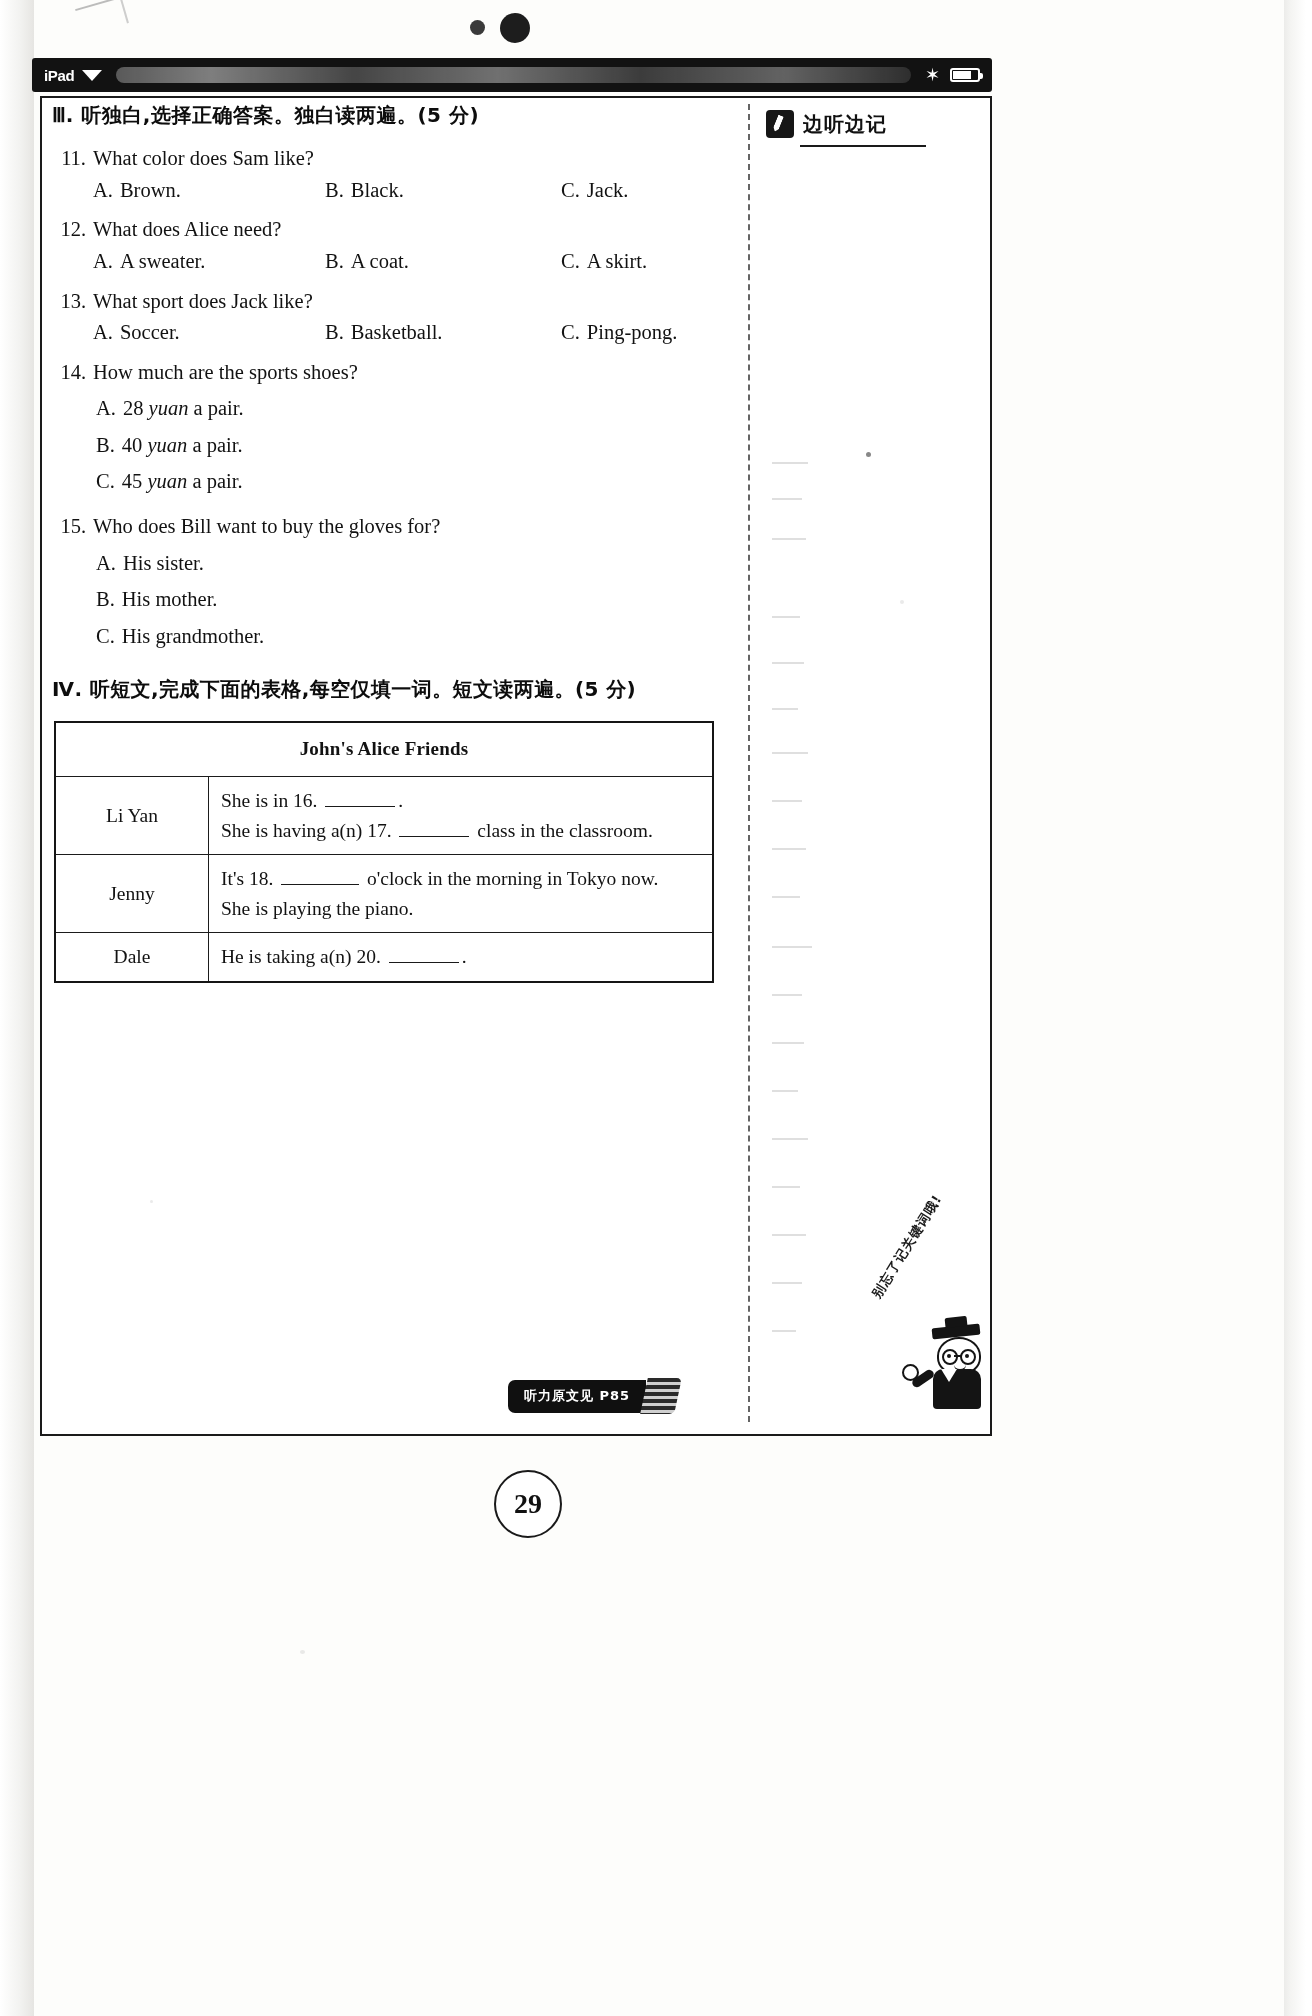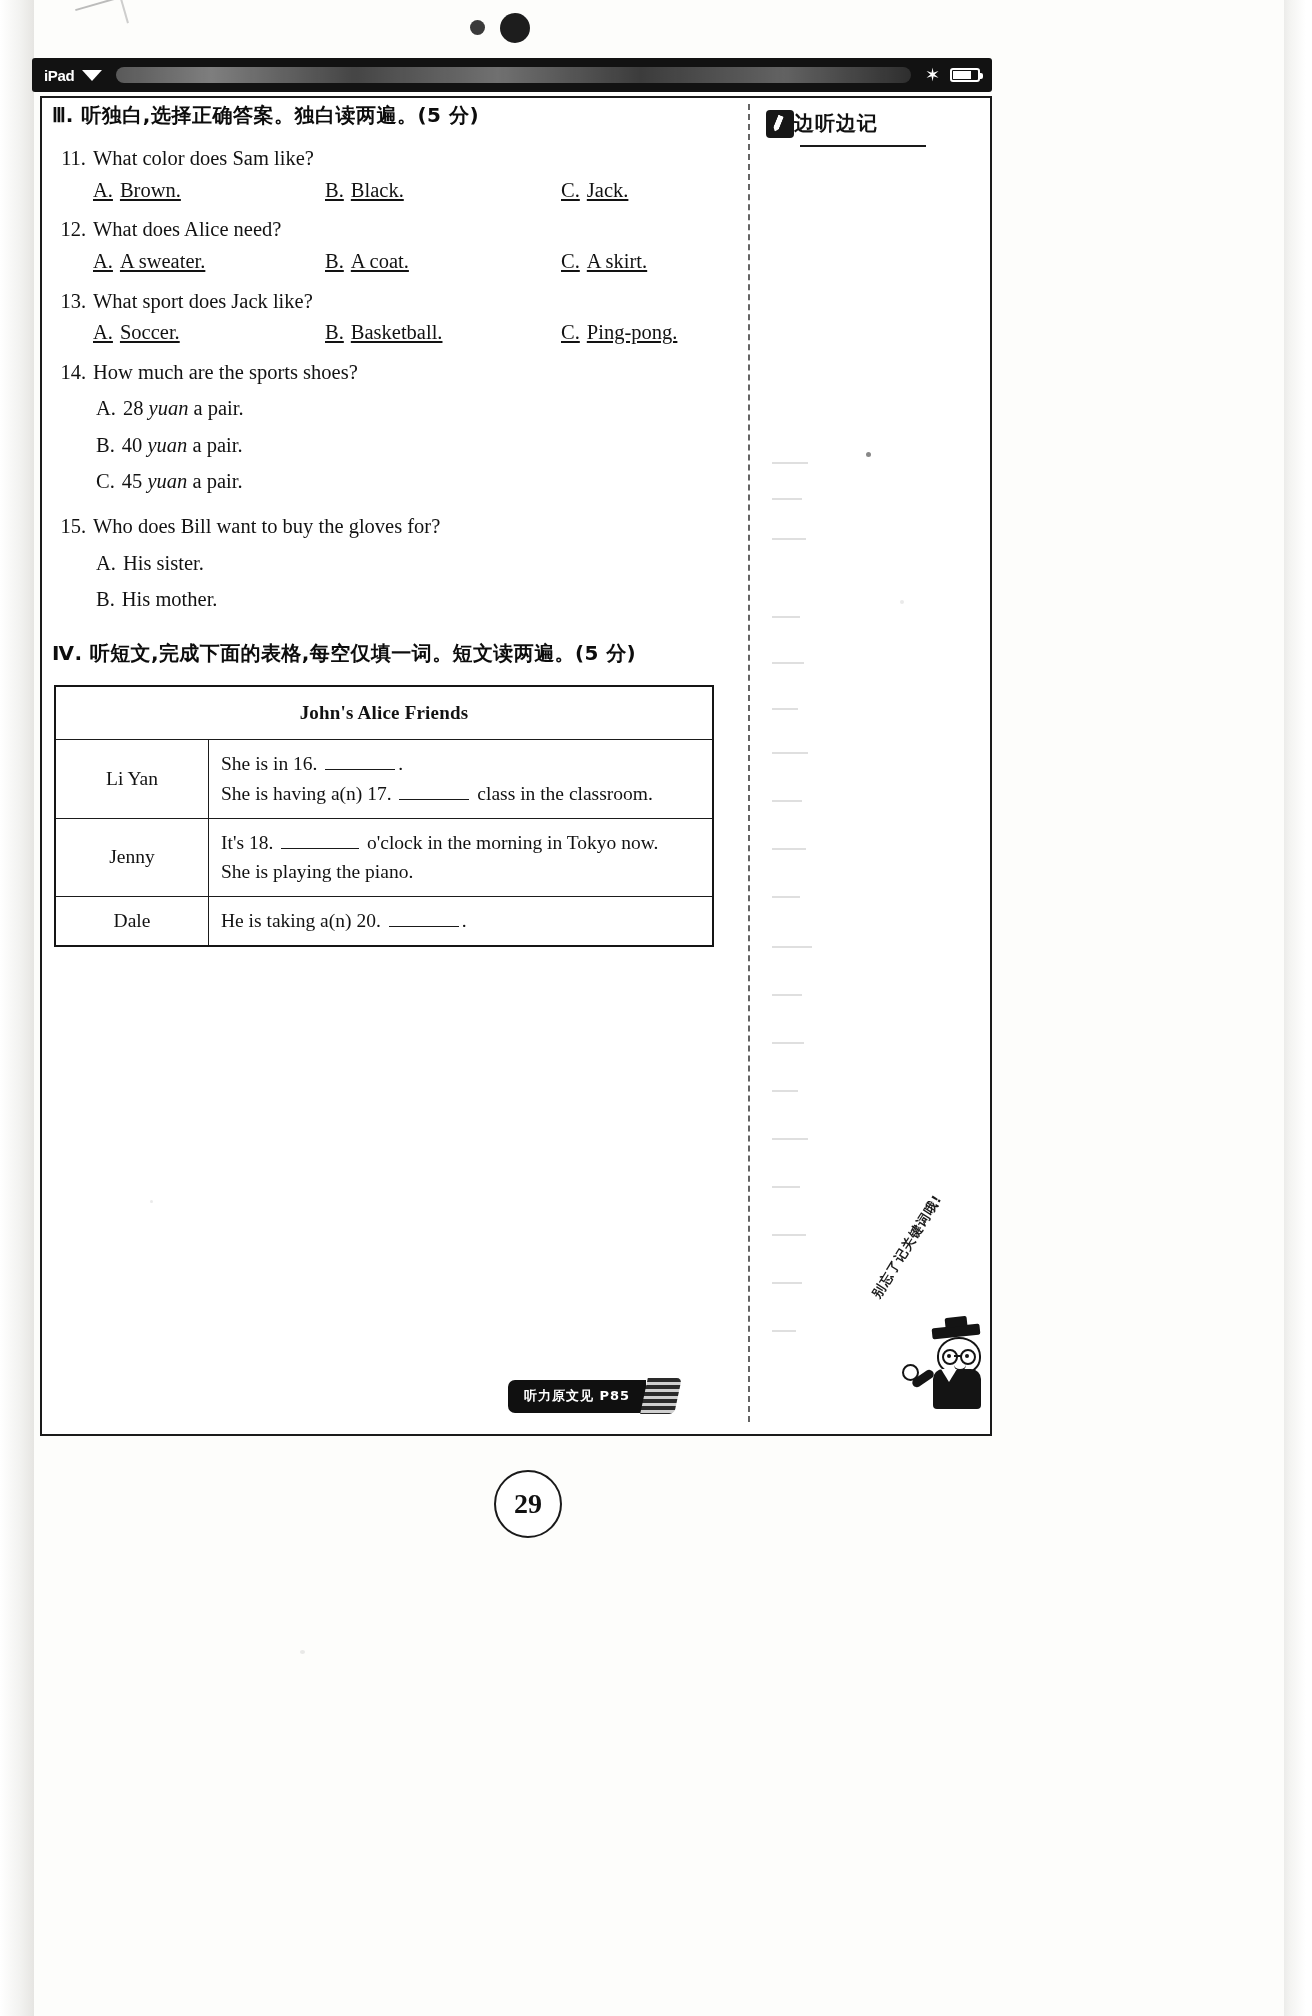--- a/index.html
+++ b/index.html
@@ -190,21 +190,21 @@
     padding-right: 7px;
   }
   .options-row {
     display: flex;
     margin: 0 0 13px 0;
     padding-left: 41px;
     font-size: 20.5px;
     line-height: 1.30;
     white-space: nowrap;
   }
-  .opt { display: inline-block; text-decoration: underline; }
+  .opt { display: inline-block; }
   .opt-a { width: 232px; }
   .opt-b { width: 236px; }
   .opt-c { width: auto; }
   .opt-label { margin-right: 7px; }
 
   .options-stack {
     padding-left: 44px;
     margin-bottom: 13px;
   }
   .options-stack .opt-line {
@@ -295,20 +295,22 @@
     opacity: .85;
   }
   .notes-col {
     position: absolute;
     left: 762px; top: 104px;
     width: 226px;
     height: 1320px;
   }
   .notes-head {
     display: flex;
+    align-items: center;
+    gap: 9px;
     padding: 6px 0 4px 4px;
   }
   .pencil-badge {
     width: 28px; height: 28px;
     background: #161616;
     border-radius: 4px;
     position: relative;
     flex: 0 0 auto;
   }
   .pencil-badge::after {
@@ -561,20 +563,21 @@
       <div class="opt-line"><span class="opt-label">B.</span><span>40 </span><span class="italic-word">yuan</span><span> a pair.</span></div>
       <div class="opt-line"><span class="opt-label">C.</span><span>45 </span><span class="italic-word">yuan</span><span> a pair.</span></div>
     </div>
 
     <div class="question">
       <span class="q-num">15.</span><span>Who does Bill want to buy the gloves for?</span>
     </div>
     <div class="options-stack">
       <div class="opt-line"><span class="opt-label">A.</span><span>His sister.</span></div>
       <div class="opt-line"><span class="opt-label">B.</span><span>His mother.</span></div>
+      <div class="opt-line"><span class="opt-label">C.</span><span>His grandmother.</span></div>
     </div>
 
     <div class="section-head-2">
       <span class="roman">Ⅳ</span><span>. 听短文,完成下面的表格,每空仅填一词。短文读两遍。(5 分)</span>
     </div>
 
     <table class="friends-table">
       <tbody>
           <tr>
         <td class="title-cell" colspan="2">John's Alice Friends</td>

